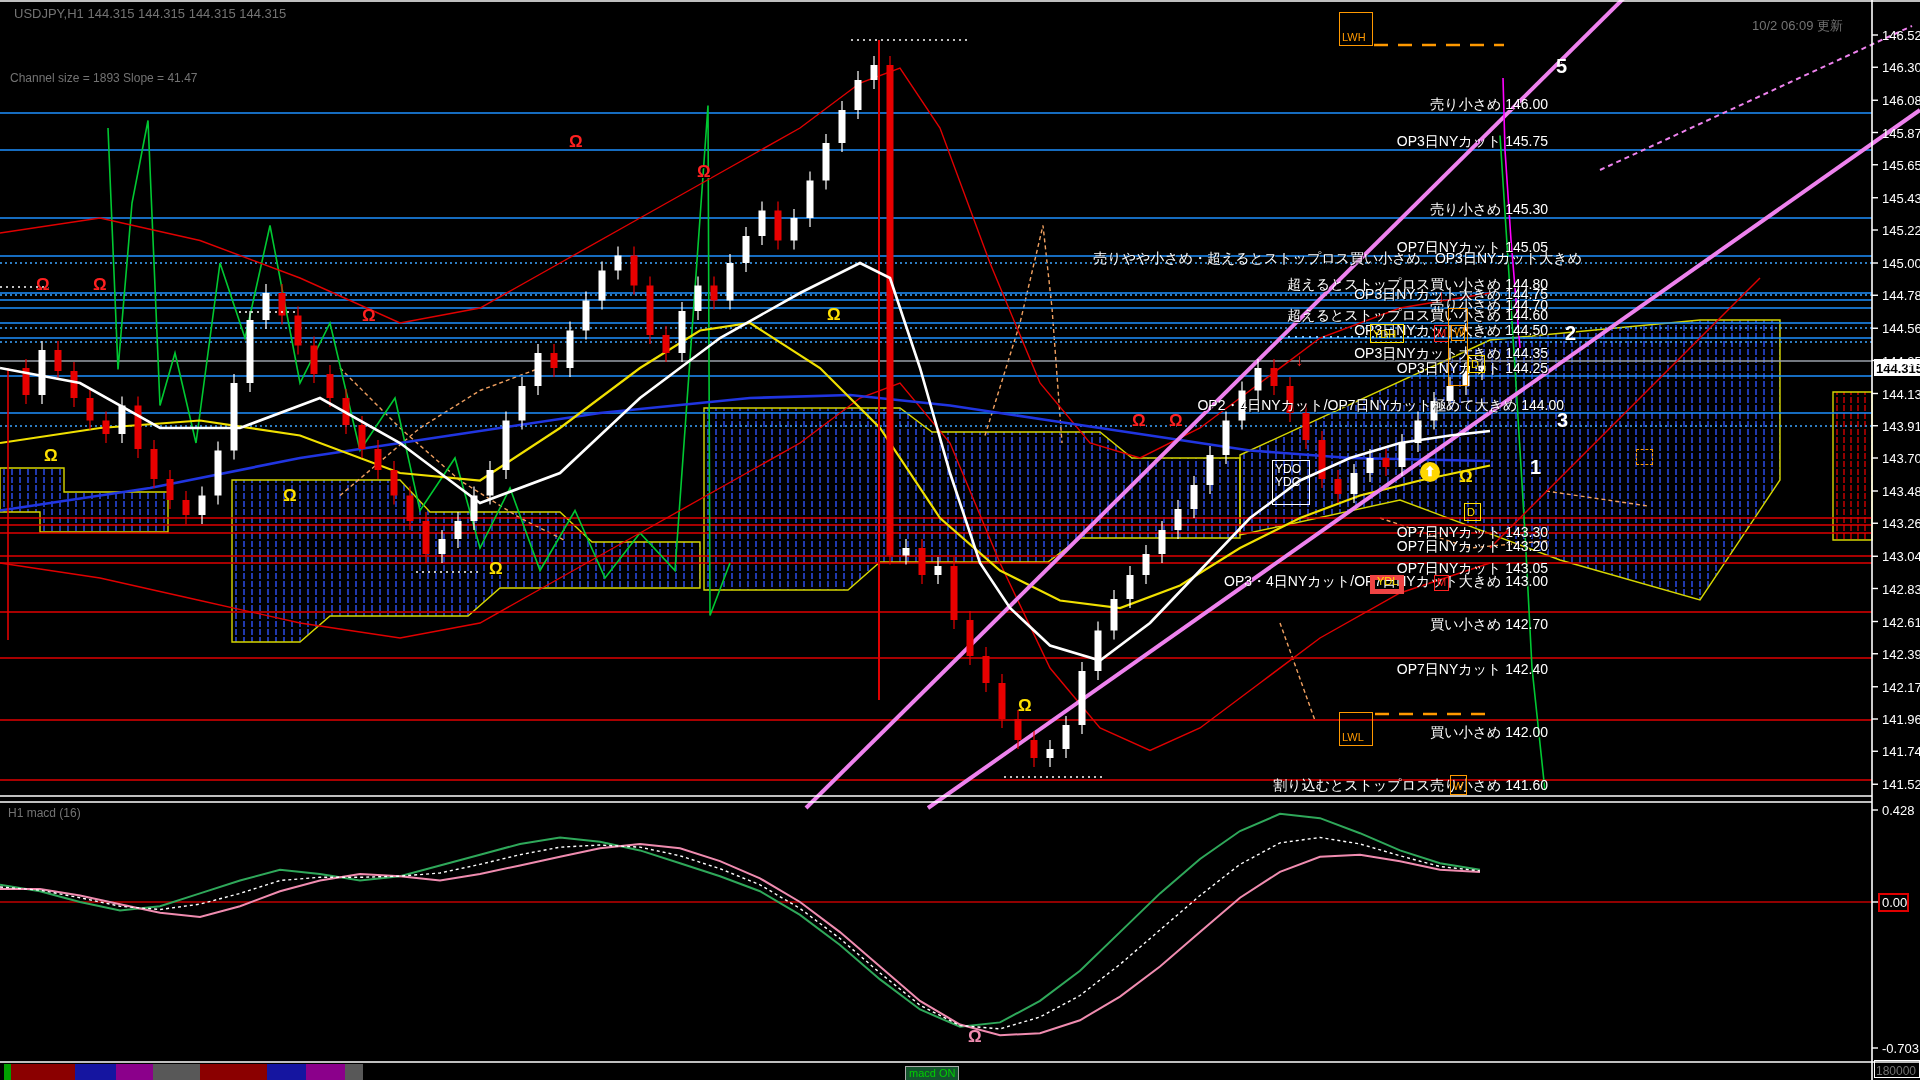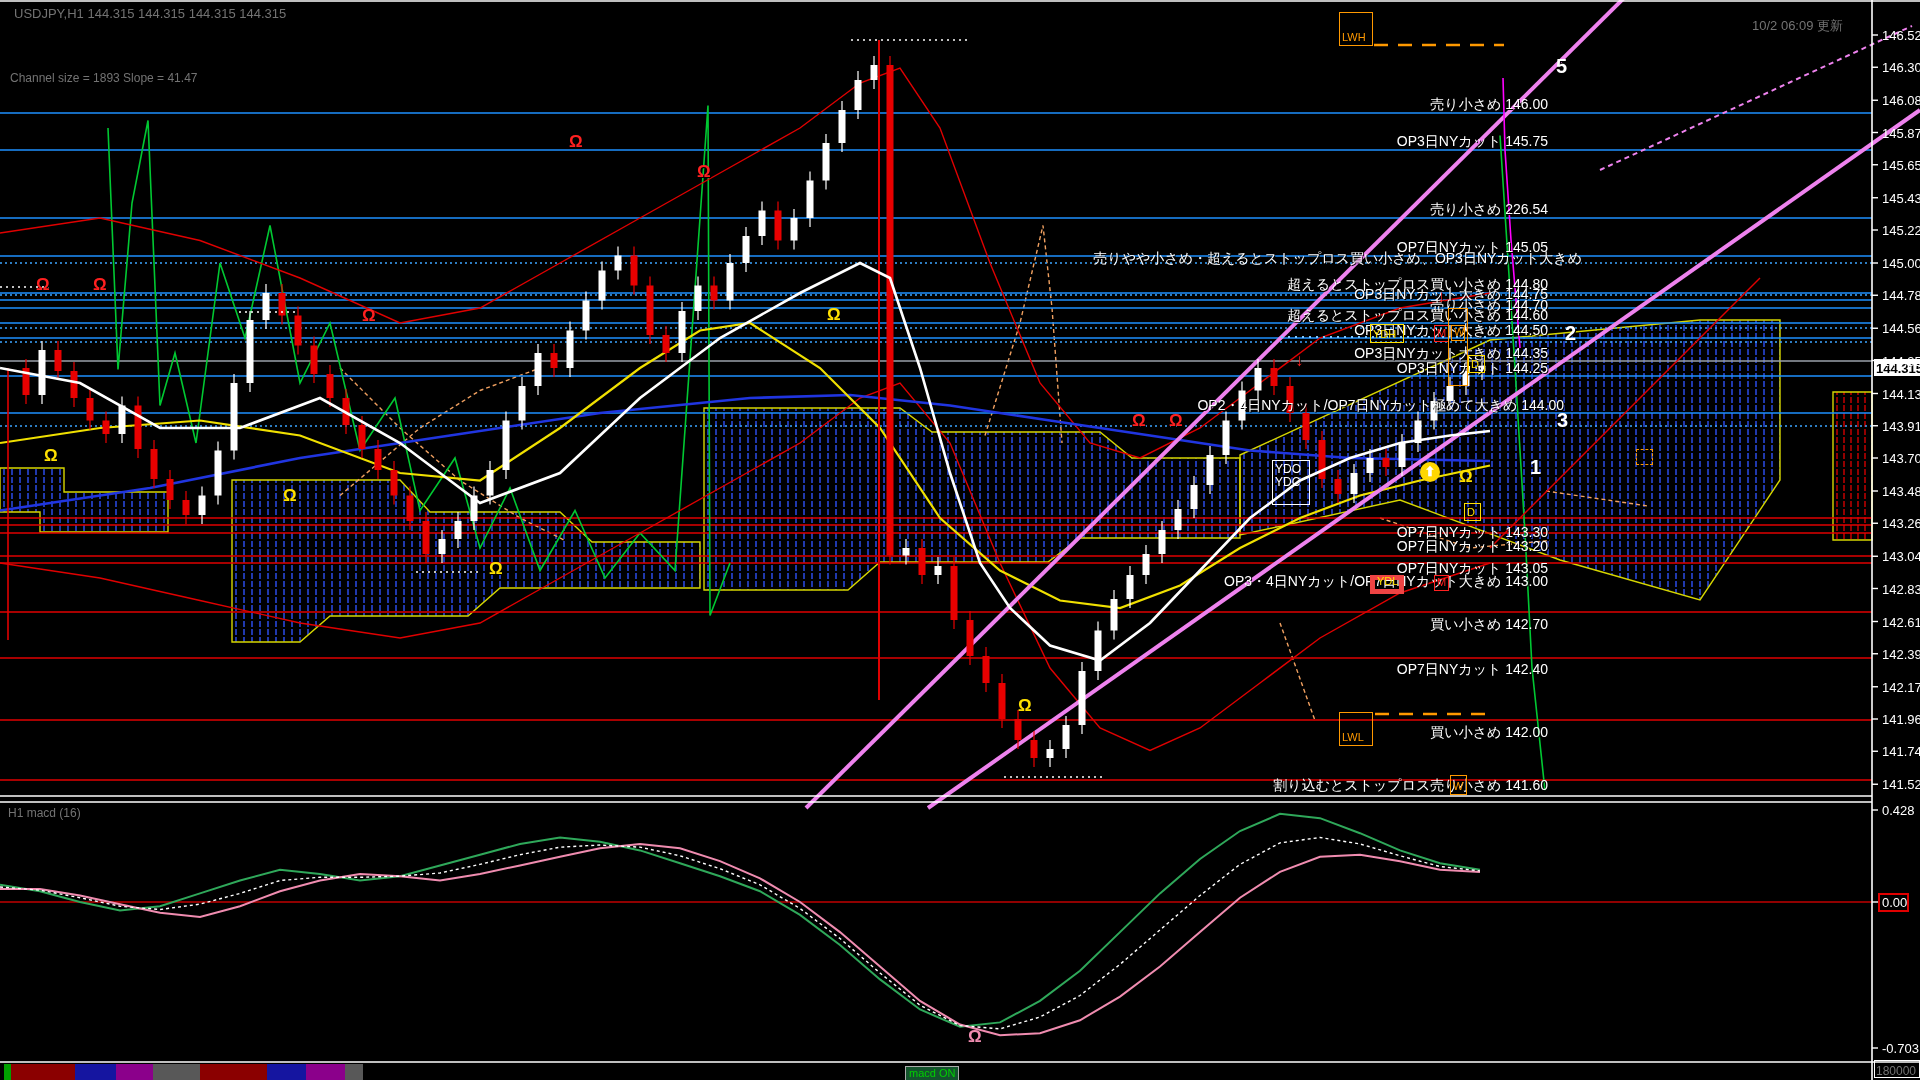--- a/index.html
+++ b/index.html
@@ -367,21 +367,21 @@
       <div class="tick" style="left:1882px;top:646.75px;">142.395</div>
       <div class="tick" style="left:1882px;top:679.7499999999998px;">142.175</div>
       <div class="tick" style="left:1882px;top:712.0000000000003px;">141.960</div>
       <div class="tick" style="left:1882px;top:744.2500000000009px;">141.745</div>
       <div class="tick" style="left:1882px;top:777.2500000000007px;">141.525</div>
       <div class="tick" style="left:1882px;top:803px;">0.428</div>
       <div class="tick" style="left: 1878px; top: 893px; padding-left: 2px; border: 2px solid rgb(224, 0, 0);">0.00</div>
       <div class="tick" style="left:1882px;top:1041px;">-0.703</div>
       <div class="ann" style="right:372px;top:96px;">売り小さめ 146.00</div>
       <div class="ann" style="right:372px;top:133px;">OP3日NYカット 145.75</div>
-      <div class="ann" style="right:372px;top:201px;">売り小さめ 226.54</div>
+      <div class="ann" style="right:372px;top:201px;">売り小さめ 145.30</div>
       <div class="ann" style="right:372px;top:239px;">OP7日NYカット 145.05</div>
       <div class="ann" style="right:338px;top:250px;">売りやや小さめ・超えるとストップロス買い小さめ、OP3日NYカット大きめ</div>
       <div class="ann" style="right:372px;top:276px;">超えるとストップロス買い小さめ 144.80</div>
       <div class="ann" style="right:372px;top:286px;">OP3日NYカット大きめ 144.75</div>
       <div class="ann" style="right:372px;top:297px;">売り小さめ 144.70</div>
       <div class="ann" style="right:372px;top:307px;">超えるとストップロス買い小さめ 144.60</div>
       <div class="ann" style="right:372px;top:322px;">OP3日NYカット大きめ 144.50</div>
       <div class="ann" style="right:372px;top:345px;">OP3日NYカット大きめ 144.35</div>
       <div class="ann" style="right:372px;top:360px;">OP3日NYカット 144.25</div>
       <div class="ann" style="right:356px;top:397px;">OP2・4日NYカット/OP7日NYカット極めて大きめ 144.00</div>

